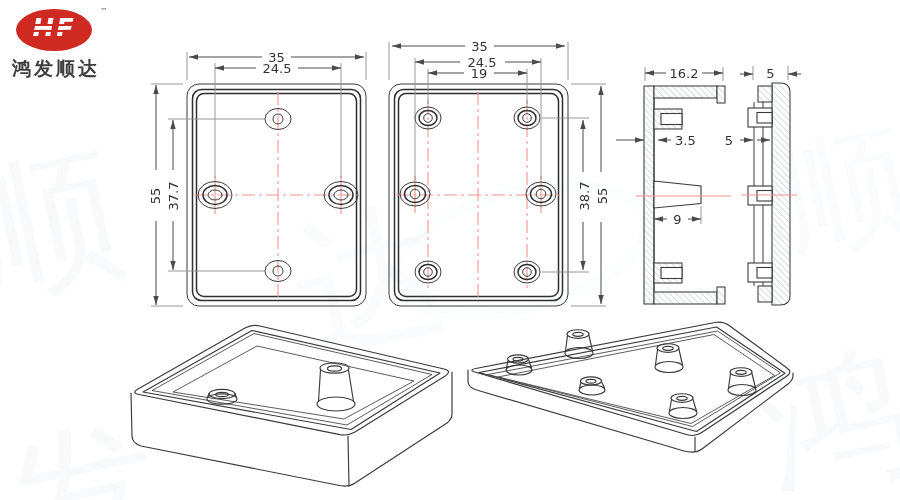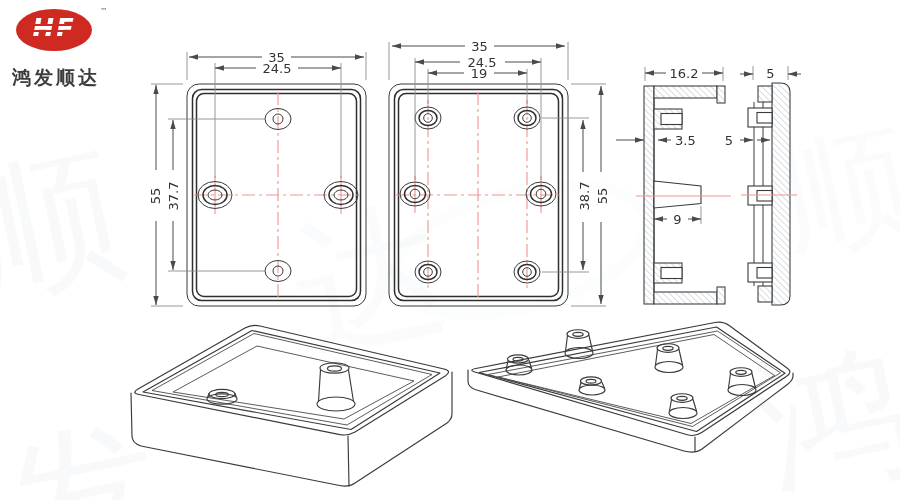--- a/index.html
+++ b/index.html
@@ -8,21 +8,21 @@
   .canvas svg{position:absolute;left:0;top:0;}
   
   .logo{position:absolute;left:12px;top:9px;width:150px;}
   .logo-ellipse{position:relative;width:76px;height:42px;background:#cf2a21;border-radius:50%;
                 display:flex;align-items:center;justify-content:center;margin-left:4px;}
   .logo-ellipse .hf{color:#ffffff;font-weight:bold;font-style:italic;font-size:26px;
                     letter-spacing:2px;line-height:1;padding-bottom:2px;}
   .logo-ellipse .stripe{position:absolute;left:13px;right:13px;height:2px;background:#cf2a21;}
   .s1{top:15px}.s2{top:21px}.s3{top:27px}
   .tm{position:absolute;left:84px;top:-2px;font-size:8px;color:#777;font-style:normal;}
-  .company{margin-top:14px;font-size:19px;color:#3d3d3d;letter-spacing:3px;font-weight:600;}
+  .company{margin-top:5px;font-size:19px;color:#3d3d3d;letter-spacing:3px;font-weight:600;}
   
   .ol  {fill:none;stroke:#3a3a3a;stroke-width:1;}
   .ol2 {fill:none;stroke:#2f2f2f;stroke-width:1.5;}
   .olw {fill:#ffffff;stroke:#3a3a3a;stroke-width:1.1;}
   .hat {fill:url(#hatch);stroke:#3a3a3a;stroke-width:1.05;}
   .ext {fill:none;stroke:#8d8d8d;stroke-width:0.9;}
   .dl  {fill:none;stroke:#4a4a4a;stroke-width:1;}
   .red {fill:none;stroke:#f0948f;stroke-width:1.1;}
   .redd{fill:none;stroke:#f0948f;stroke-width:1.1;stroke-dasharray:13 4 3 4;}
   .dim {font-size:13px;fill:#333;text-anchor:middle;}

